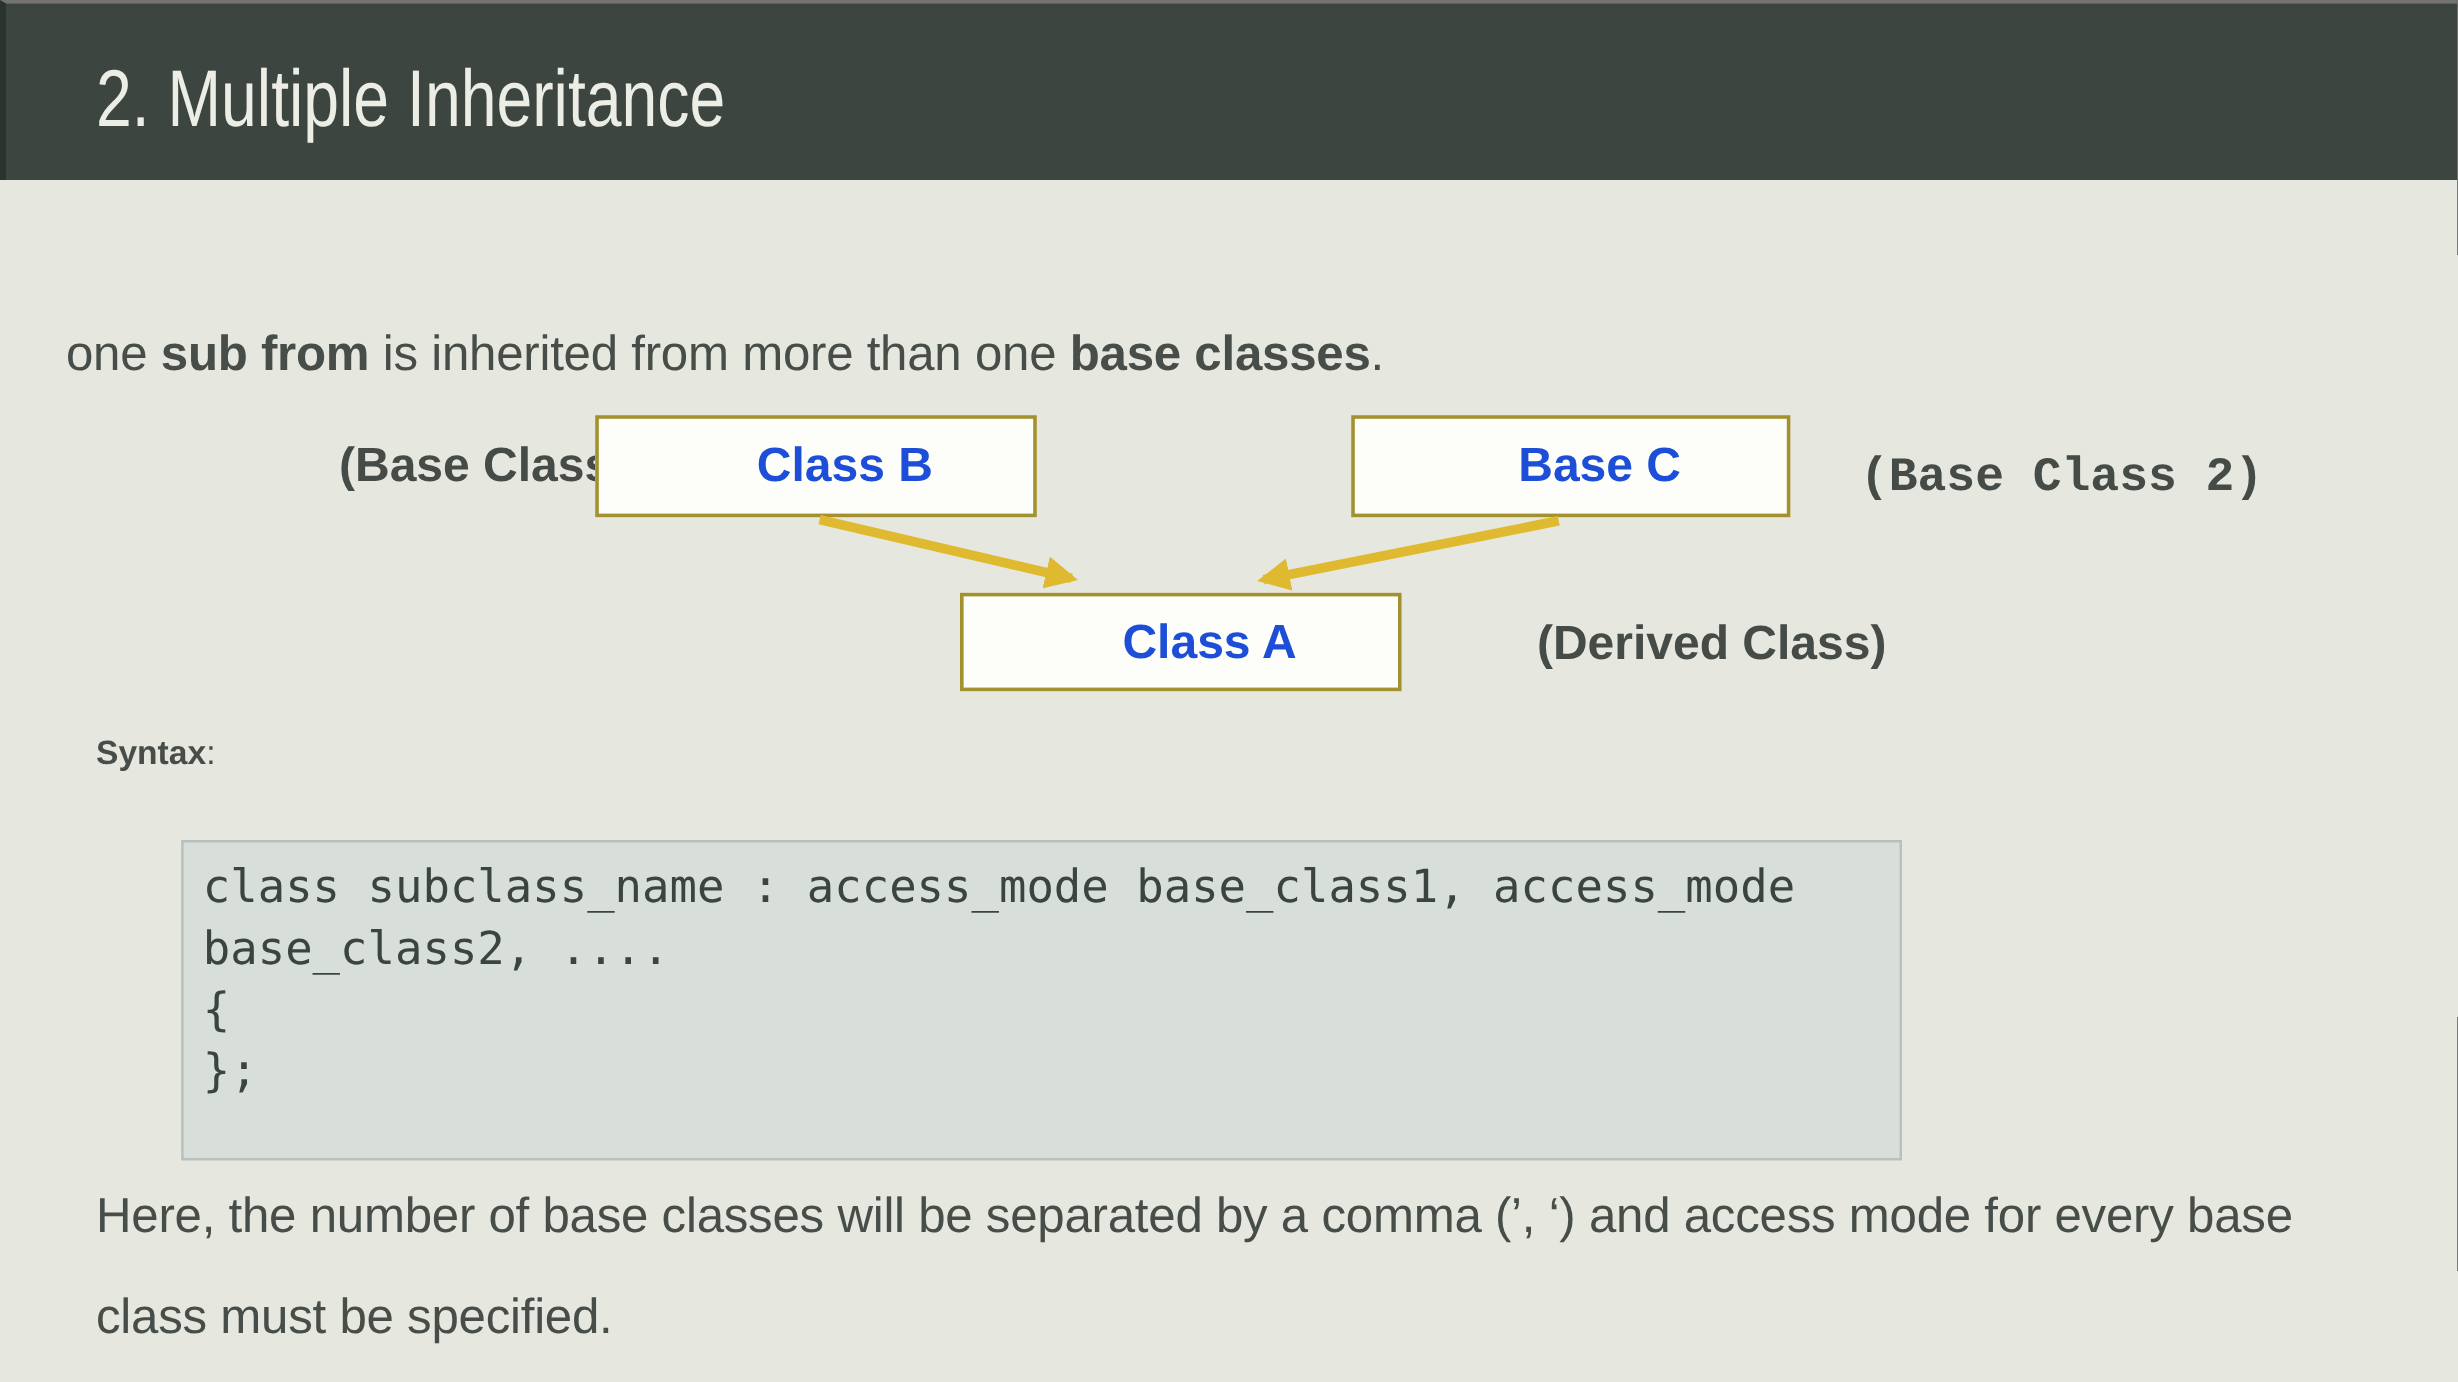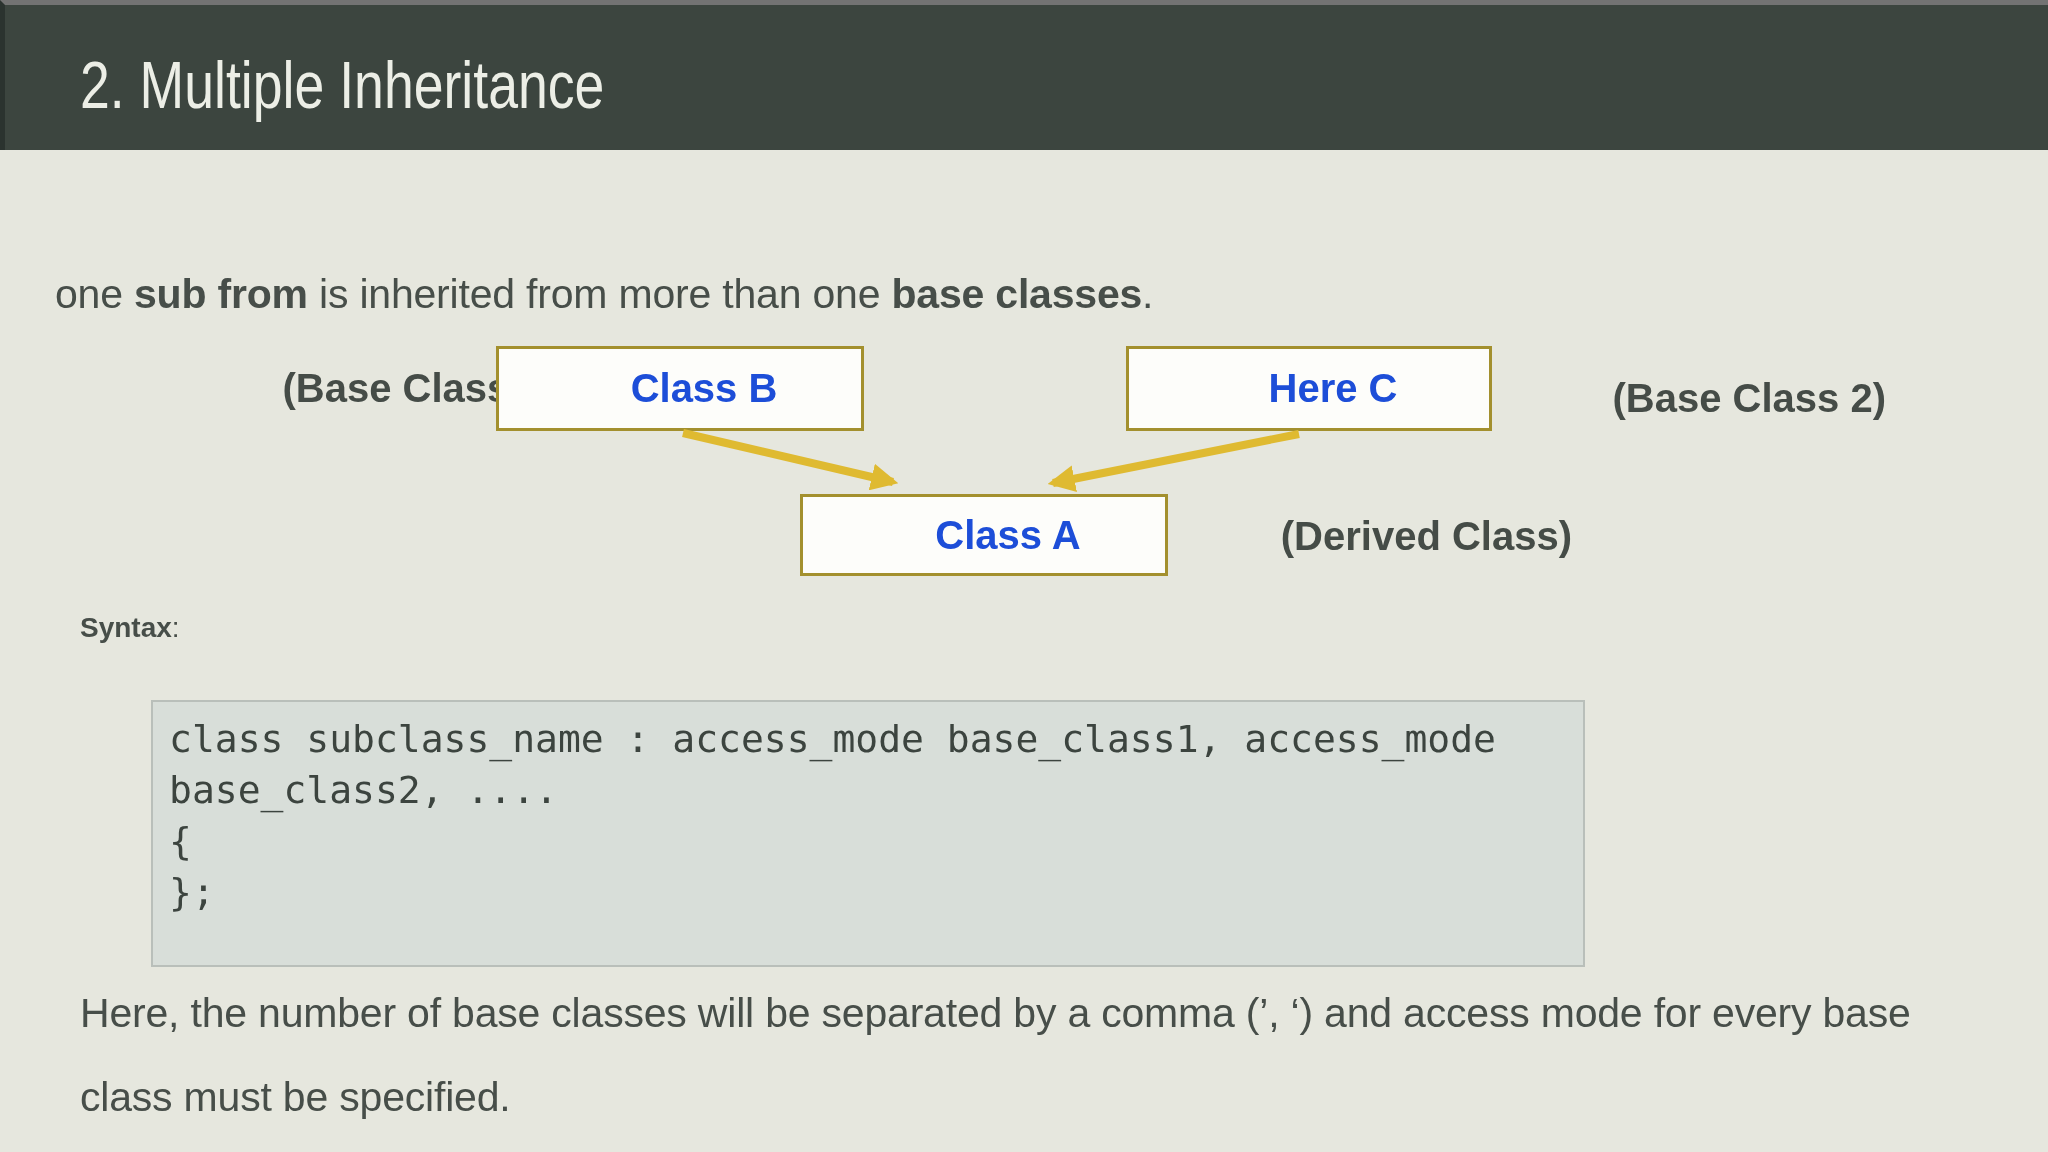--- a/index.html
+++ b/index.html
@@ -5,21 +5,21 @@
   html,body{margin:0;padding:0;background:#222;}
   .slide{
     position:relative;width:2048px;height:1152px;overflow:hidden;
     background:var(--page_bg,#e6e7de);
     font-family:"Liberation Sans",sans-serif;
     color:var(--body_text,#474e49);
   }
   .slide-header{
     position:absolute;left:0;top:0;width:2048px;height:150px;
     background:var(--header_bg,#3c453f);
-    border-top:5px solid #737373;border-left:5px solid #2b332f;
+    border-top:3px solid #737373;border-left:5px solid #2b332f;
     box-sizing:border-box;
   }
   .slide-title{
     position:absolute;left:75px;top:40px;
     font-size:67px;line-height:80px;font-weight:400;
     color:var(--header_text,#eceee6);
     white-space:nowrap;letter-spacing:0px;
     transform:scaleX(0.8);transform-origin:left center;
   }
   .textline{
@@ -63,23 +63,23 @@
   </div>
 
   <div class="textline" style="left:55px;top:270px;"><span>one </span><span class="bold">sub from</span><span> is inherited from more than one </span><span class="bold">base classes</span><span>.</span></div>
 
   <div>
     <div class="side-label" style="left:136px;top:366px;">(Base Class 1)</div>
     <div class="class-box" style="left:496px;top:346px;width:368px;height:85px;">
       <span>Class B</span>
     </div>
     <div class="class-box" style="left:1126px;top:346px;width:366px;height:85px;">
-      <span>Here C</span>
+      <span>Base C</span>
     </div>
-    <div class="side-label" style="left:1466px;top:376px;">(Base Class 2)</div>
+    <div class="side-label" style="left:1466px;top:376px;font-family:Liberation Mono, monospace;">(Base Class 2)</div>
 
     <div class="class-box" style="left:800px;top:494px;width:368px;height:82px;">
       <span>Class A</span>
     </div>
     <div class="side-label" style="left:1152px;top:514px;">(Derived Class)</div>
 
     <svg class="arrows" viewBox="0 0 2048 1152">
       <defs>
         <marker id="ah" viewBox="0 0 10 10" refX="8" refY="5" markerWidth="3.4" markerHeight="3.4" orient="auto-start-reverse">
           <path class="ah-fill" d="M0,0 L10,5 L0,10 z"></path>

